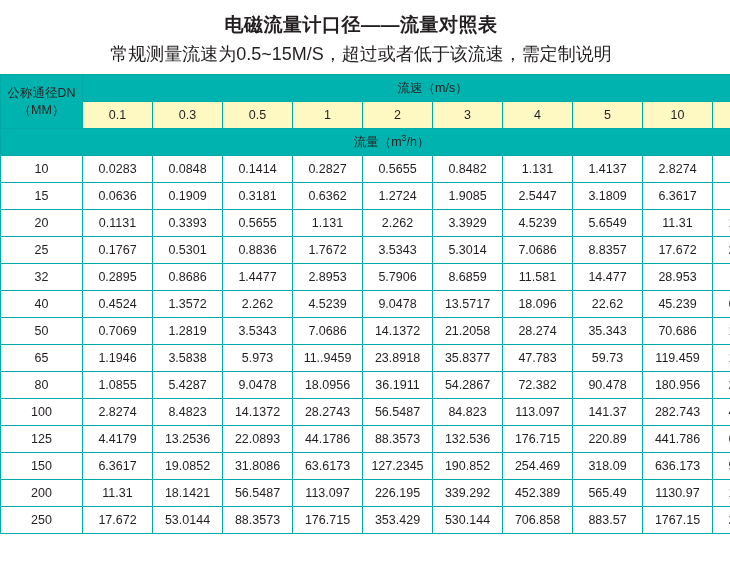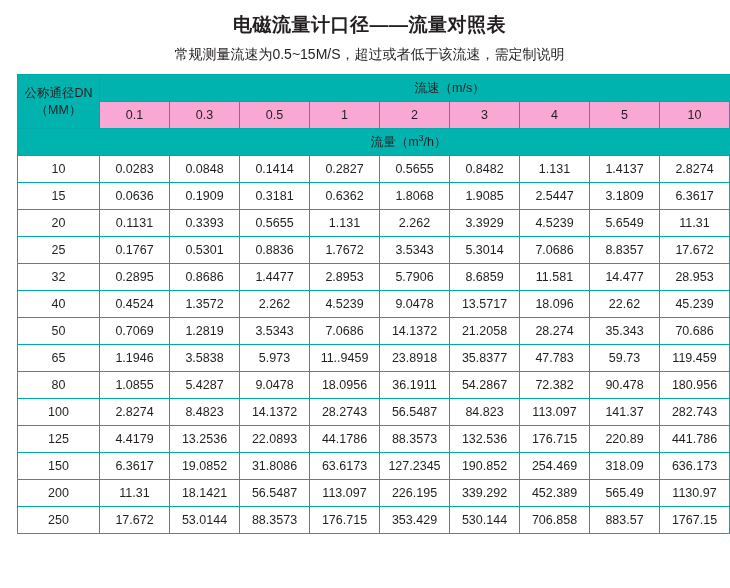--- a/index.html
+++ b/index.html
@@ -11,34 +11,34 @@
     height: 588px;
     background: #ffffff;
     font-family: "Liberation Sans", sans-serif;
     color: #231f20;
     overflow: hidden;
   }
   .page {
     width: 730px;
     height: 588px;
     box-sizing: border-box;
-    padding: 8px 8px 0 17px;
+    padding: 8px 8px 0 0;
   }
   .title {
     text-align: center;
     font-size: 19px;
     font-weight: bold;
     color: #231f20;
     letter-spacing: 0.5px;
     margin: 4px 0 0 0;
     line-height: 26px;
   }
   .subtitle {
     text-align: center;
-    font-size: 14px;
+    font-size: 18px;
     color: #231f20;
     margin: 6px 0 10px 0;
     line-height: 20px;
   }
   table.grid {
     border-collapse: collapse;
     width: 714px;
     margin: 0 auto;
     table-layout: fixed;
   }
@@ -67,21 +67,21 @@
     background: #00b3ae;
     color: #ffffff;
     font-size: 13.5px;
   }
   .hdr-flow {
     background: #00b3ae;
     color: #ffffff;
     font-size: 13.5px;
   }
   .hdr-num {
-    background: #f9a8d4;
+    background: #fef9c3;
     color: #231f20;
     font-size: 13px;
     font-weight: bold;
   }
   td.dncell {
     font-size: 12.5px;
   }
   .col-dn { width: 82px; }
   .col-v  { width: 70px; }
   sup { font-size: 9px; vertical-align: super; }
@@ -146,21 +146,21 @@
         <td>1.4137</td>
         <td>2.8274</td>
         <td>4.241</td>
       </tr>
       <tr>
         <td class="dncell">15</td>
         <td>0.0636</td>
         <td>0.1909</td>
         <td>0.3181</td>
         <td>0.6362</td>
-        <td>1.8068</td>
+        <td>1.2724</td>
         <td>1.9085</td>
         <td>2.5447</td>
         <td>3.1809</td>
         <td>6.3617</td>
         <td>9.543</td>
       </tr>
       <tr>
         <td class="dncell">20</td>
         <td>0.1131</td>
         <td>0.3393</td>

